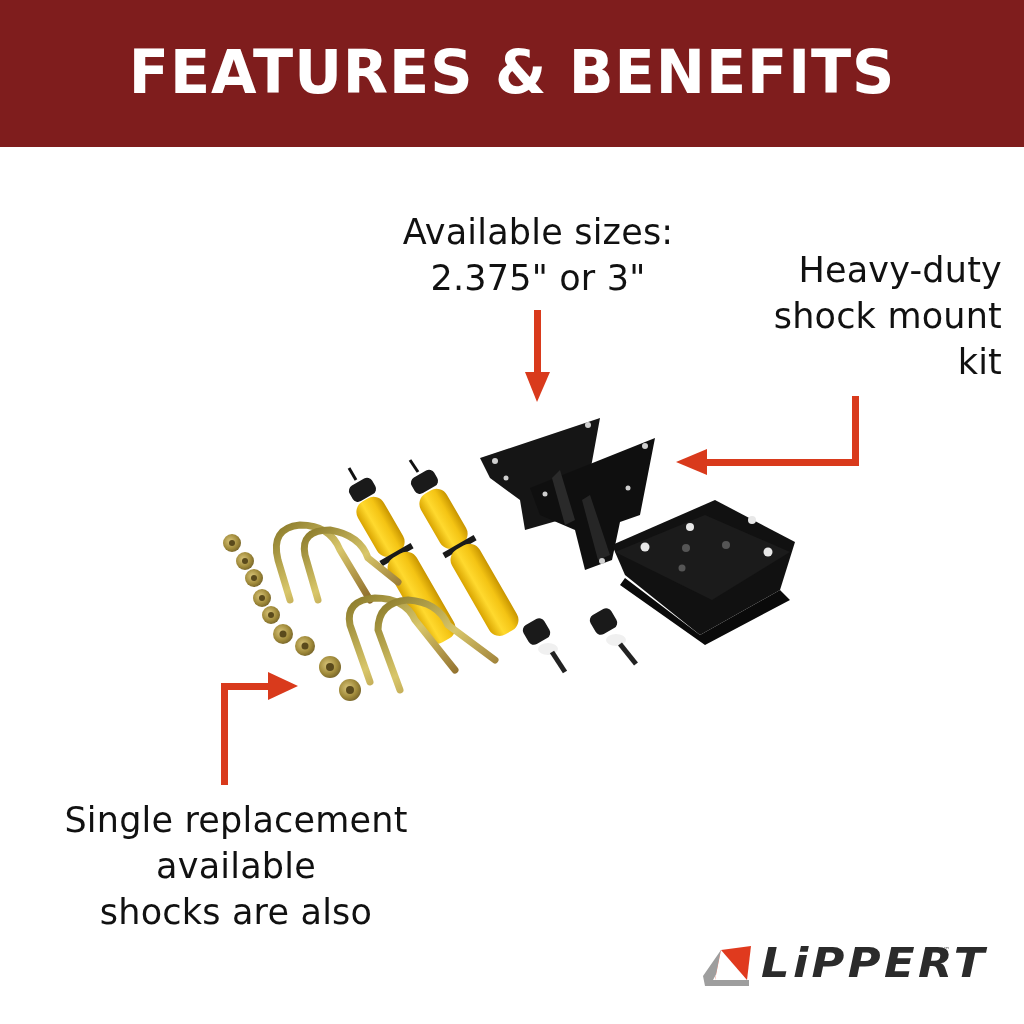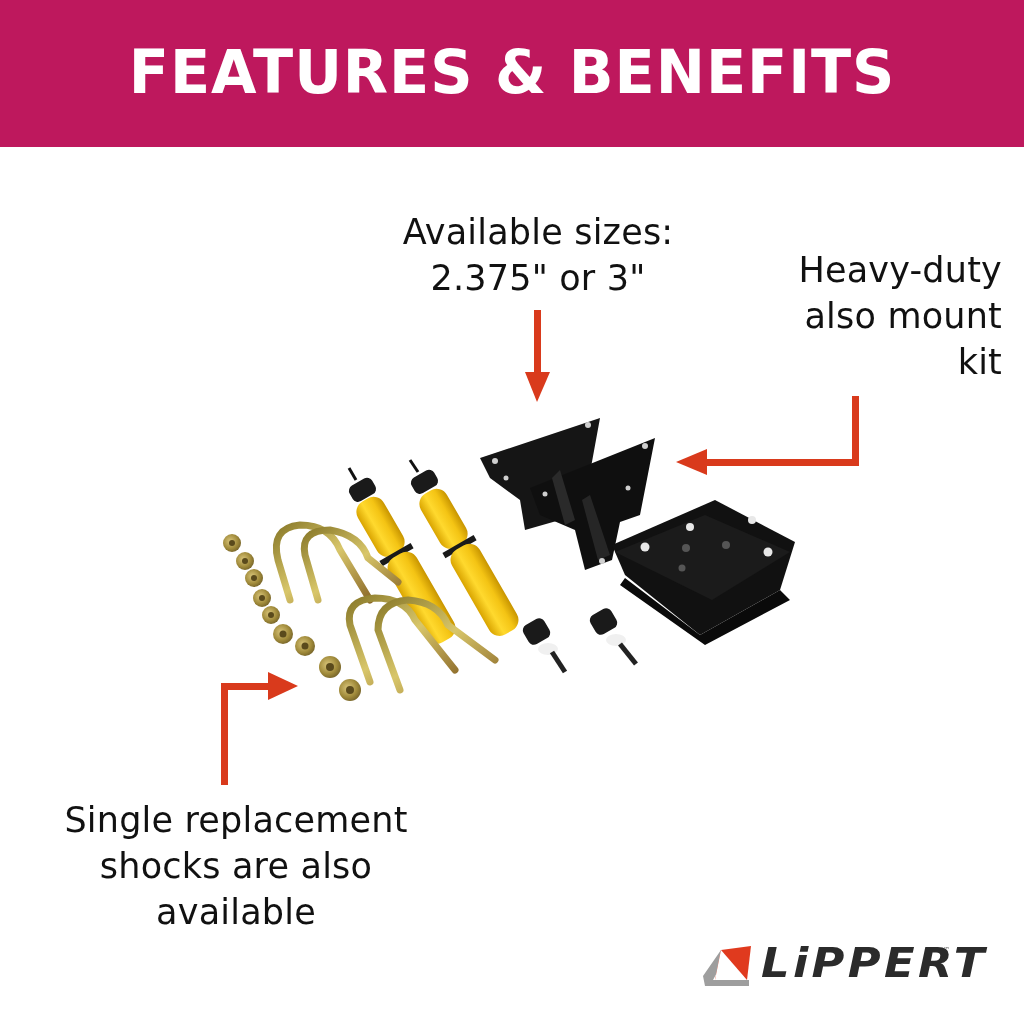--- a/index.html
+++ b/index.html
@@ -3,21 +3,21 @@
 <meta charset="utf-8">
 <style>
   html, body { margin: 0; padding: 0; }
   body {
     width: 1024px; height: 1024px; position: relative; overflow: hidden;
     background: #ffffff;
     font-family: "DejaVu Sans", "Liberation Sans", sans-serif;
   }
   .banner {
     position: absolute; left: 0; top: 0; width: 1024px; height: 147px;
-    background: #be185d; display: flex; align-items: center; justify-content: center;
+    background: #7f1d1d; display: flex; align-items: center; justify-content: center;
   }
   .banner-title {
     color: #ffffff; font-weight: bold; font-size: 60px; letter-spacing: 1px;
     font-family: "DejaVu Sans", sans-serif; line-height: 1; margin-top: -4px;
     transform: scaleX(0.98);
   }
   .callout {
     position: absolute; color: #111111; font-weight: normal; text-align: center;
     font-family: "DejaVu Sans", sans-serif; font-size: 35px; line-height: 46px;
     letter-spacing: 0.2px;
@@ -168,28 +168,28 @@
   </g>
 </svg>
 
 <div class="callout" id="callout-sizes">
   <span>Available sizes:</span>
   <span>2.375" or 3"</span>
 </div>
 
 <div class="callout" id="callout-kit">
   <span>Heavy-duty</span>
-  <span>also mount</span>
+  <span>shock mount</span>
   <span>kit</span>
 </div>
 
 <div class="callout" id="callout-single">
   <span>Single replacement</span>
+  <span>available</span>
   <span>shocks are also</span>
-  <span>available</span>
 </div>
 
 <div class="logo">
   <svg class="logo-mark" viewBox="0 0 56 46">
     <polygon points="4,36 22,10 30,10 14,40 50,40 50,46 6,46" fill="#9e9e9e"></polygon>
     <polygon points="22,10 52,6 48,40 16,40" fill="#e03a1e"></polygon>
     <polygon points="22,10 16,40 48,40" fill="#ffffff"></polygon>
   </svg>
   <div class="logo-text">LiPPERT</div>
   <span class="logo-tm">™</span>

